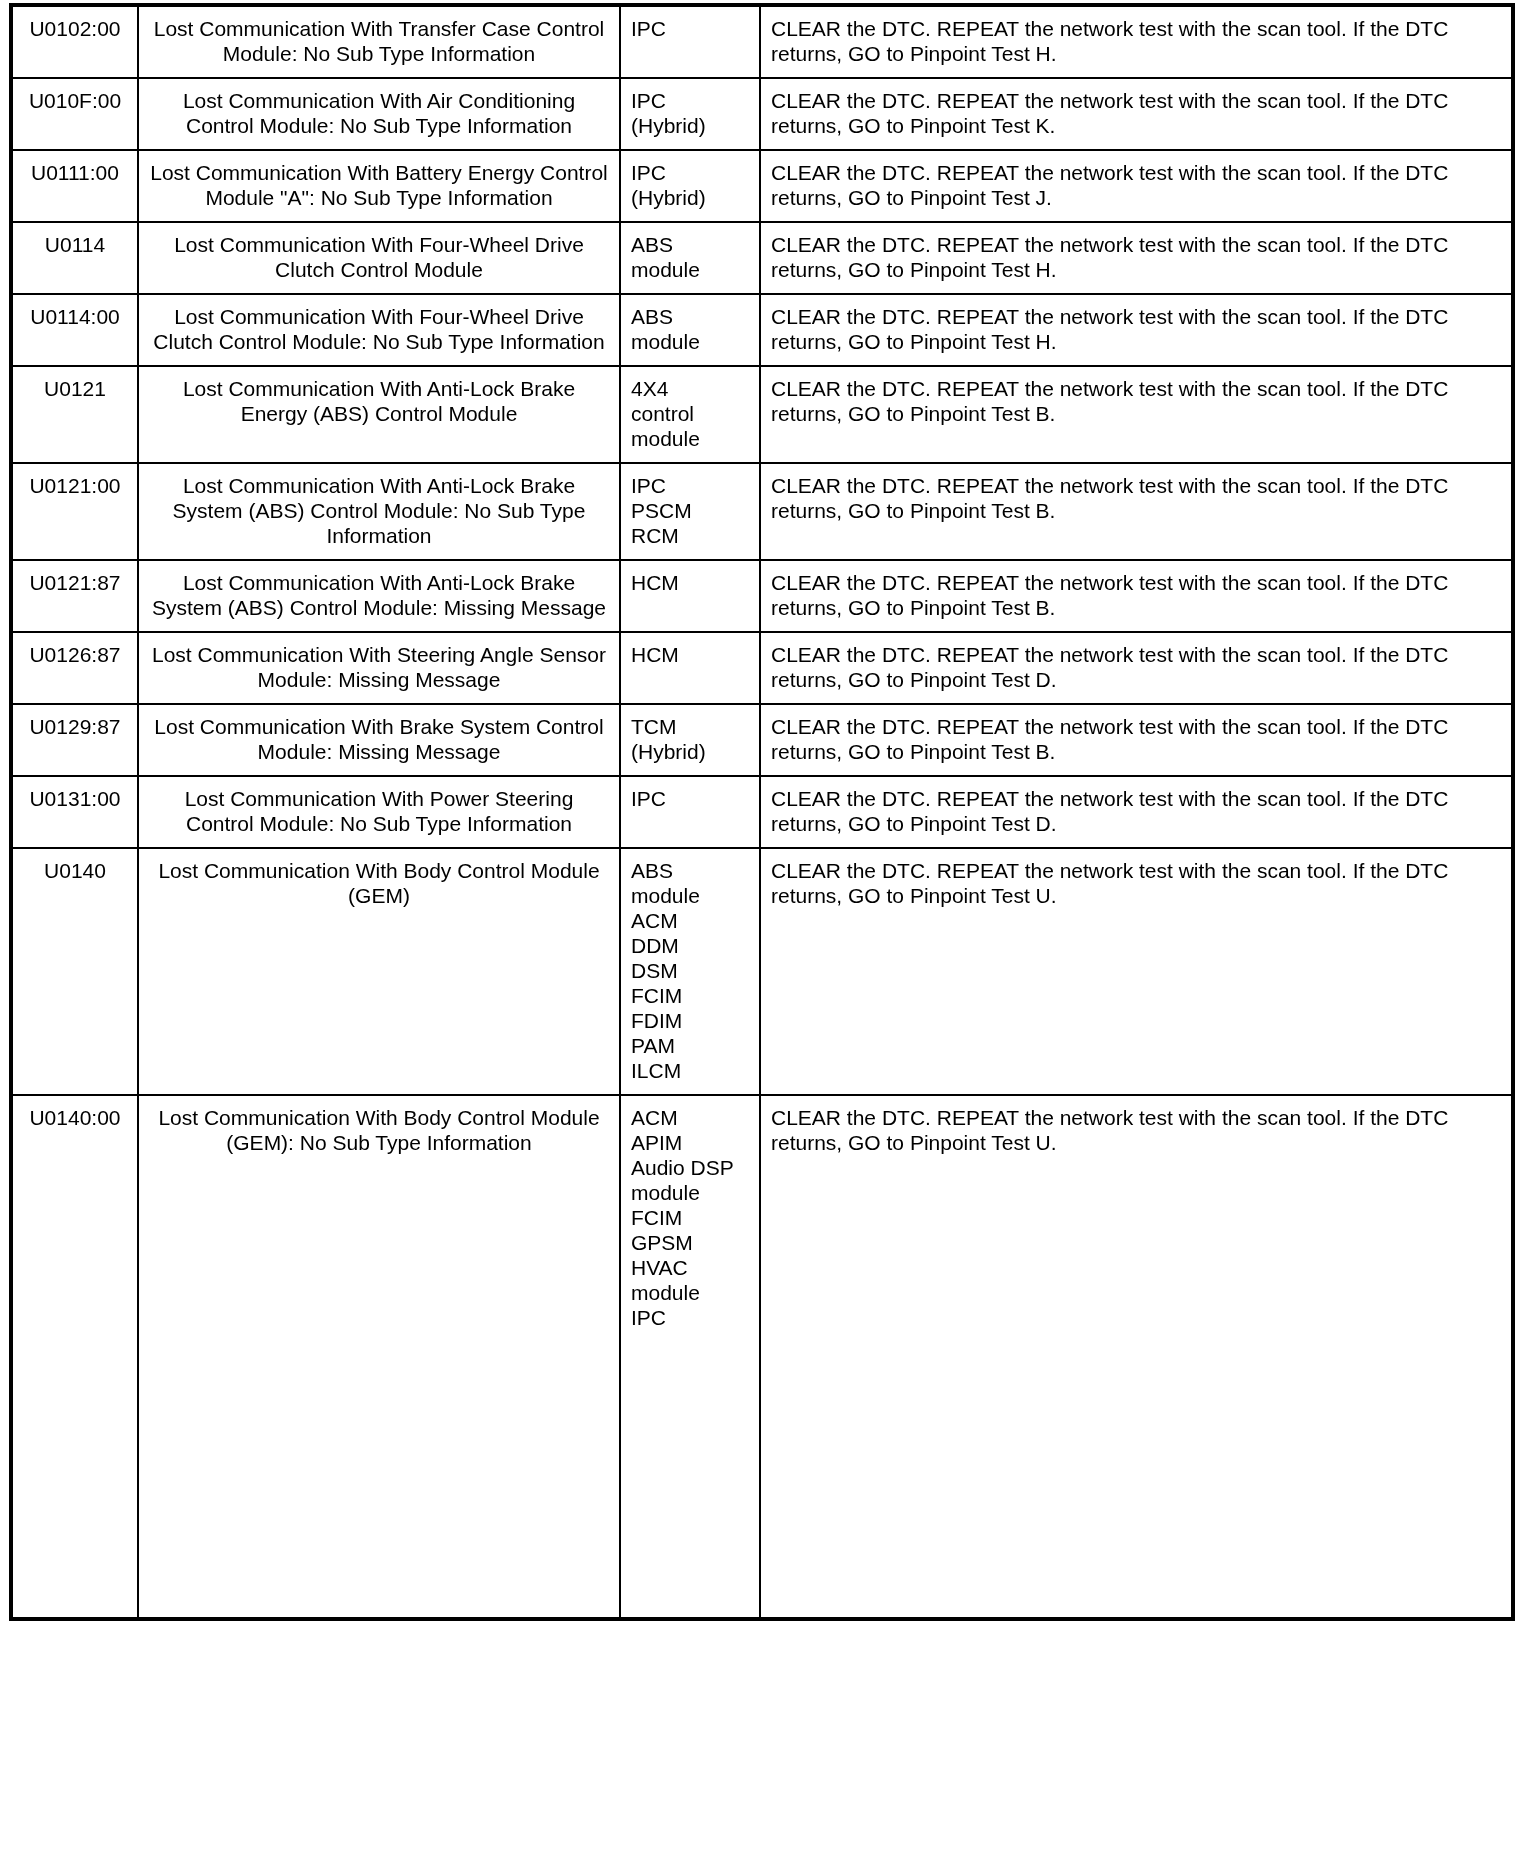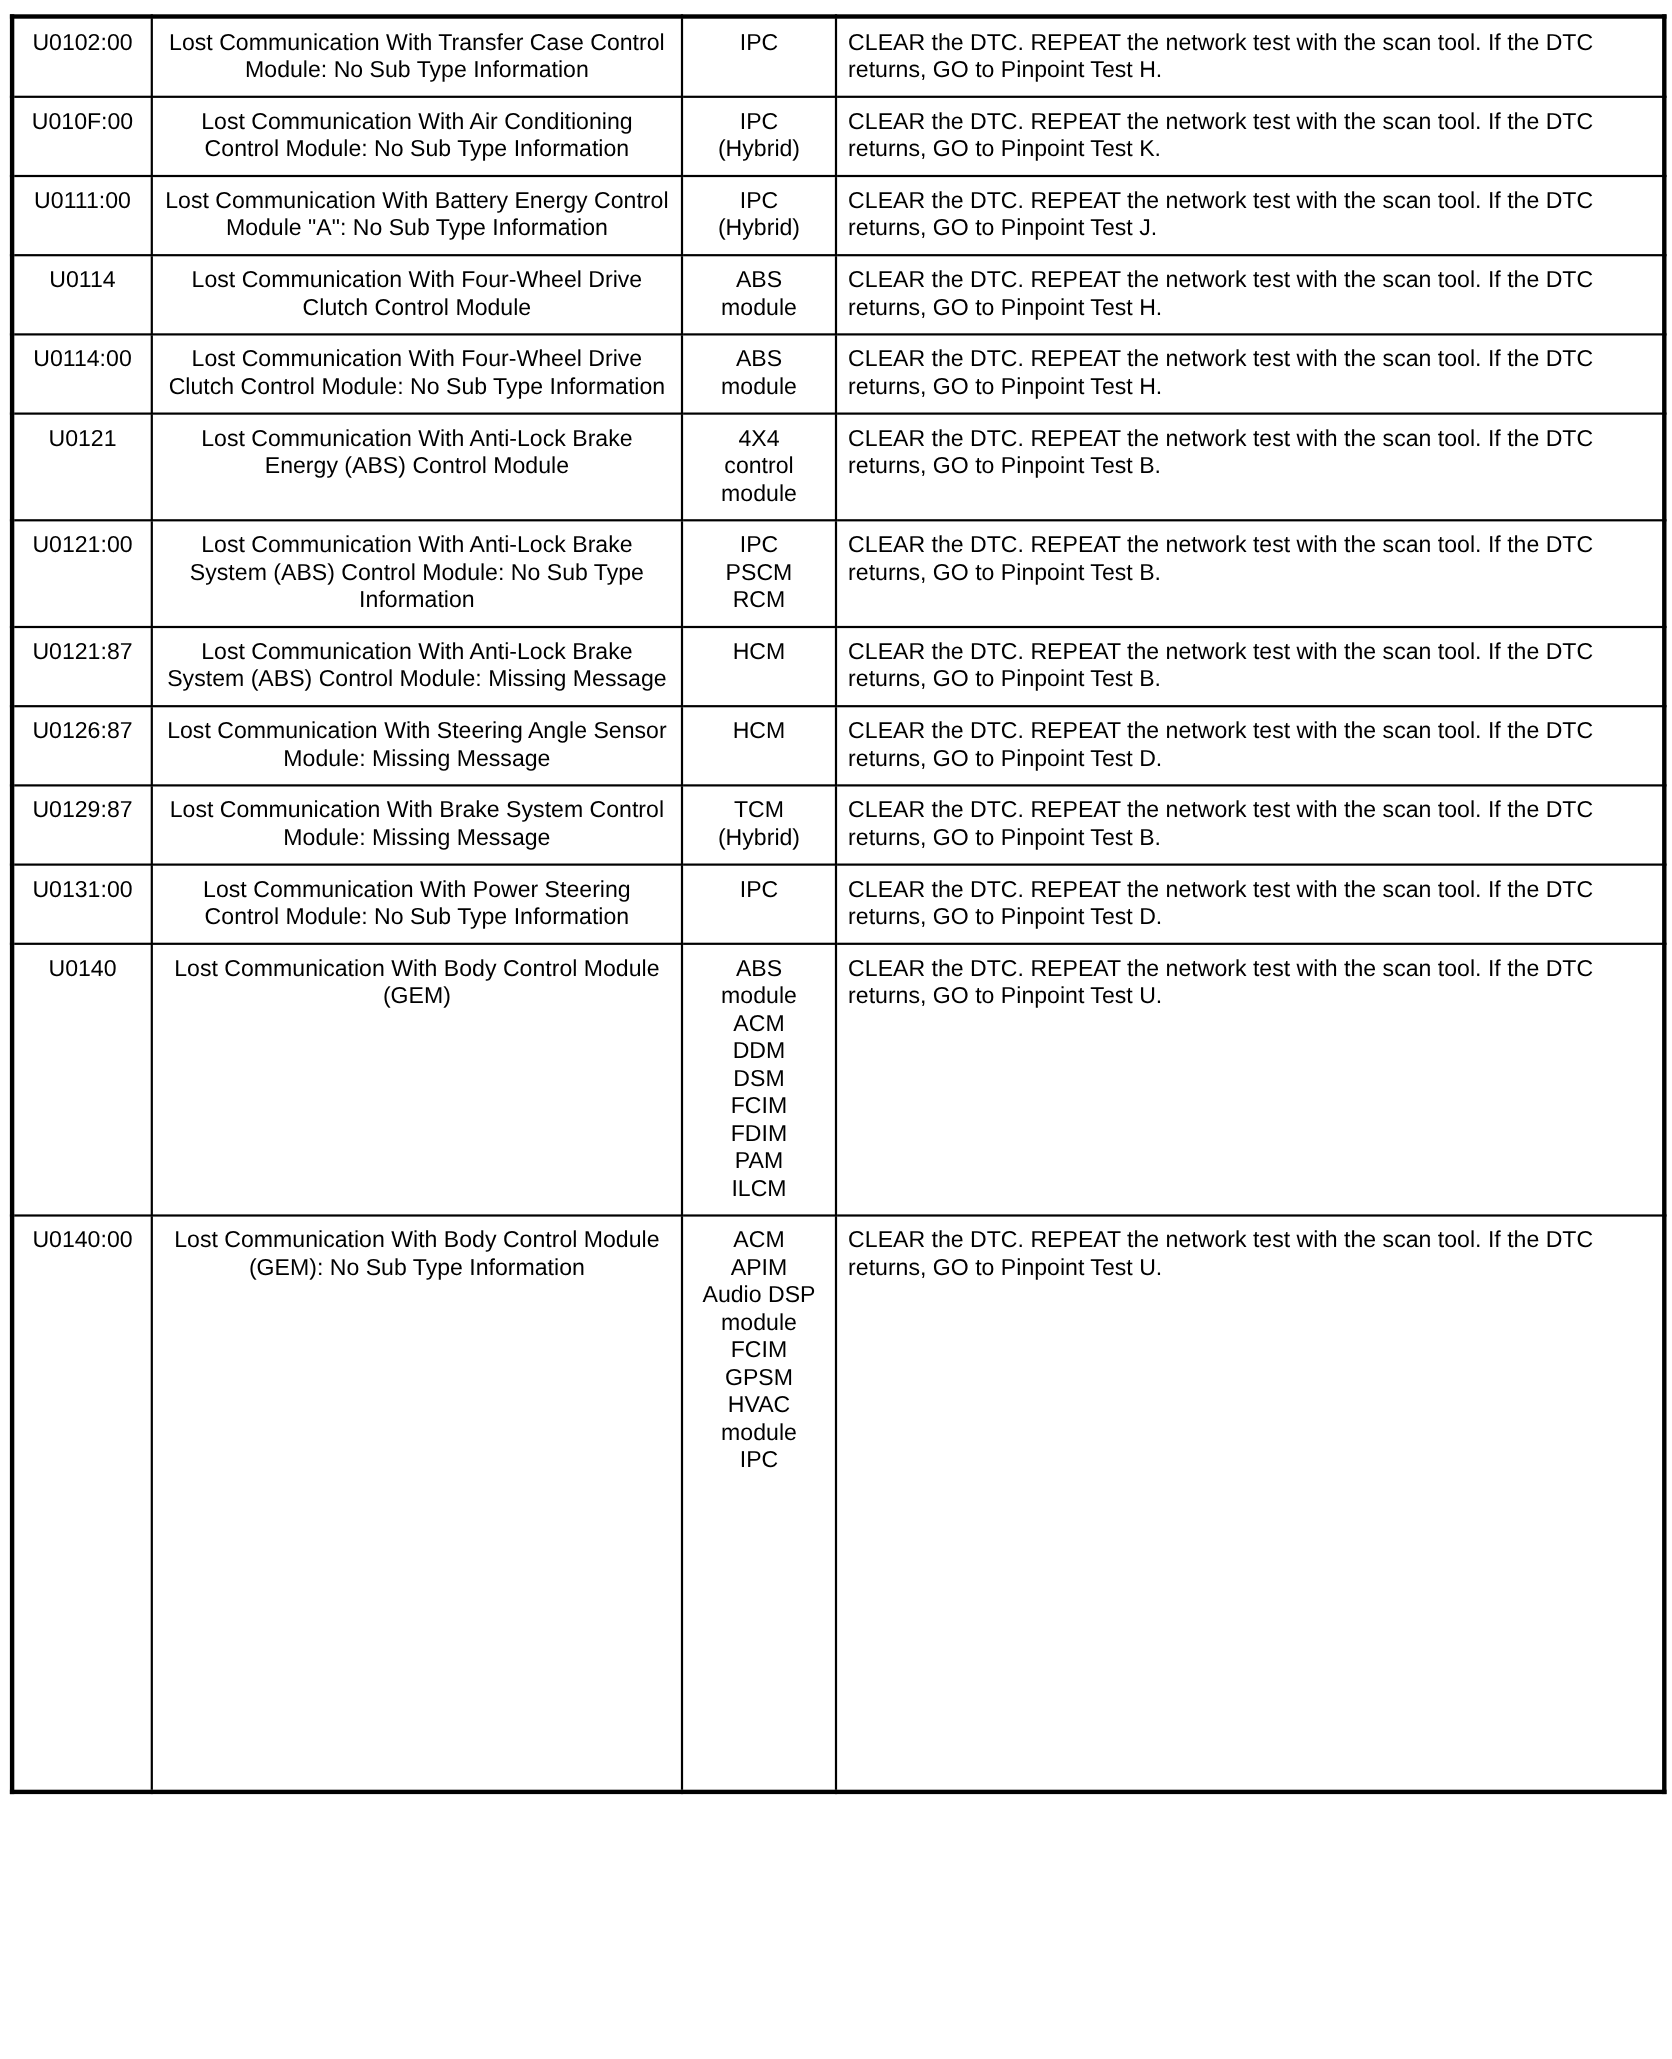--- a/index.html
+++ b/index.html
@@ -6,21 +6,21 @@
   html, body {
     margin: 0;
     padding: 0;
     background: #ffffff;
     color: #000000;
     font-family: "Liberation Sans", "DejaVu Sans", sans-serif;
   }
   .page {
     width: 1520px;
     min-height: 1872px;
-    padding: 13px 9px 4px 9px;
+    padding: 3px 9px 4px 9px;
     background: #ffffff;
   }
   table.dtc-table {
     width: 1502px;
     border-collapse: collapse;
     table-layout: fixed;
     border: 4px solid #000000;
   }
   table.dtc-table td {
     border: 2px solid #000000;
@@ -34,21 +34,21 @@
     text-align: center;
     padding-left: 3px;
     padding-right: 3px;
   }
   td.col-desc {
     text-align: center;
     padding-left: 12px;
     padding-right: 14px;
   }
   td.col-module {
-    text-align: center;
+    text-align: left;
     white-space: pre-line;
     padding-left: 4px;
     padding-right: 4px;
   }
   td.col-action {
     text-align: left;
     padding-left: 12px;
     padding-right: 14px;
   }
   table.dtc-table tr:last-child td {

